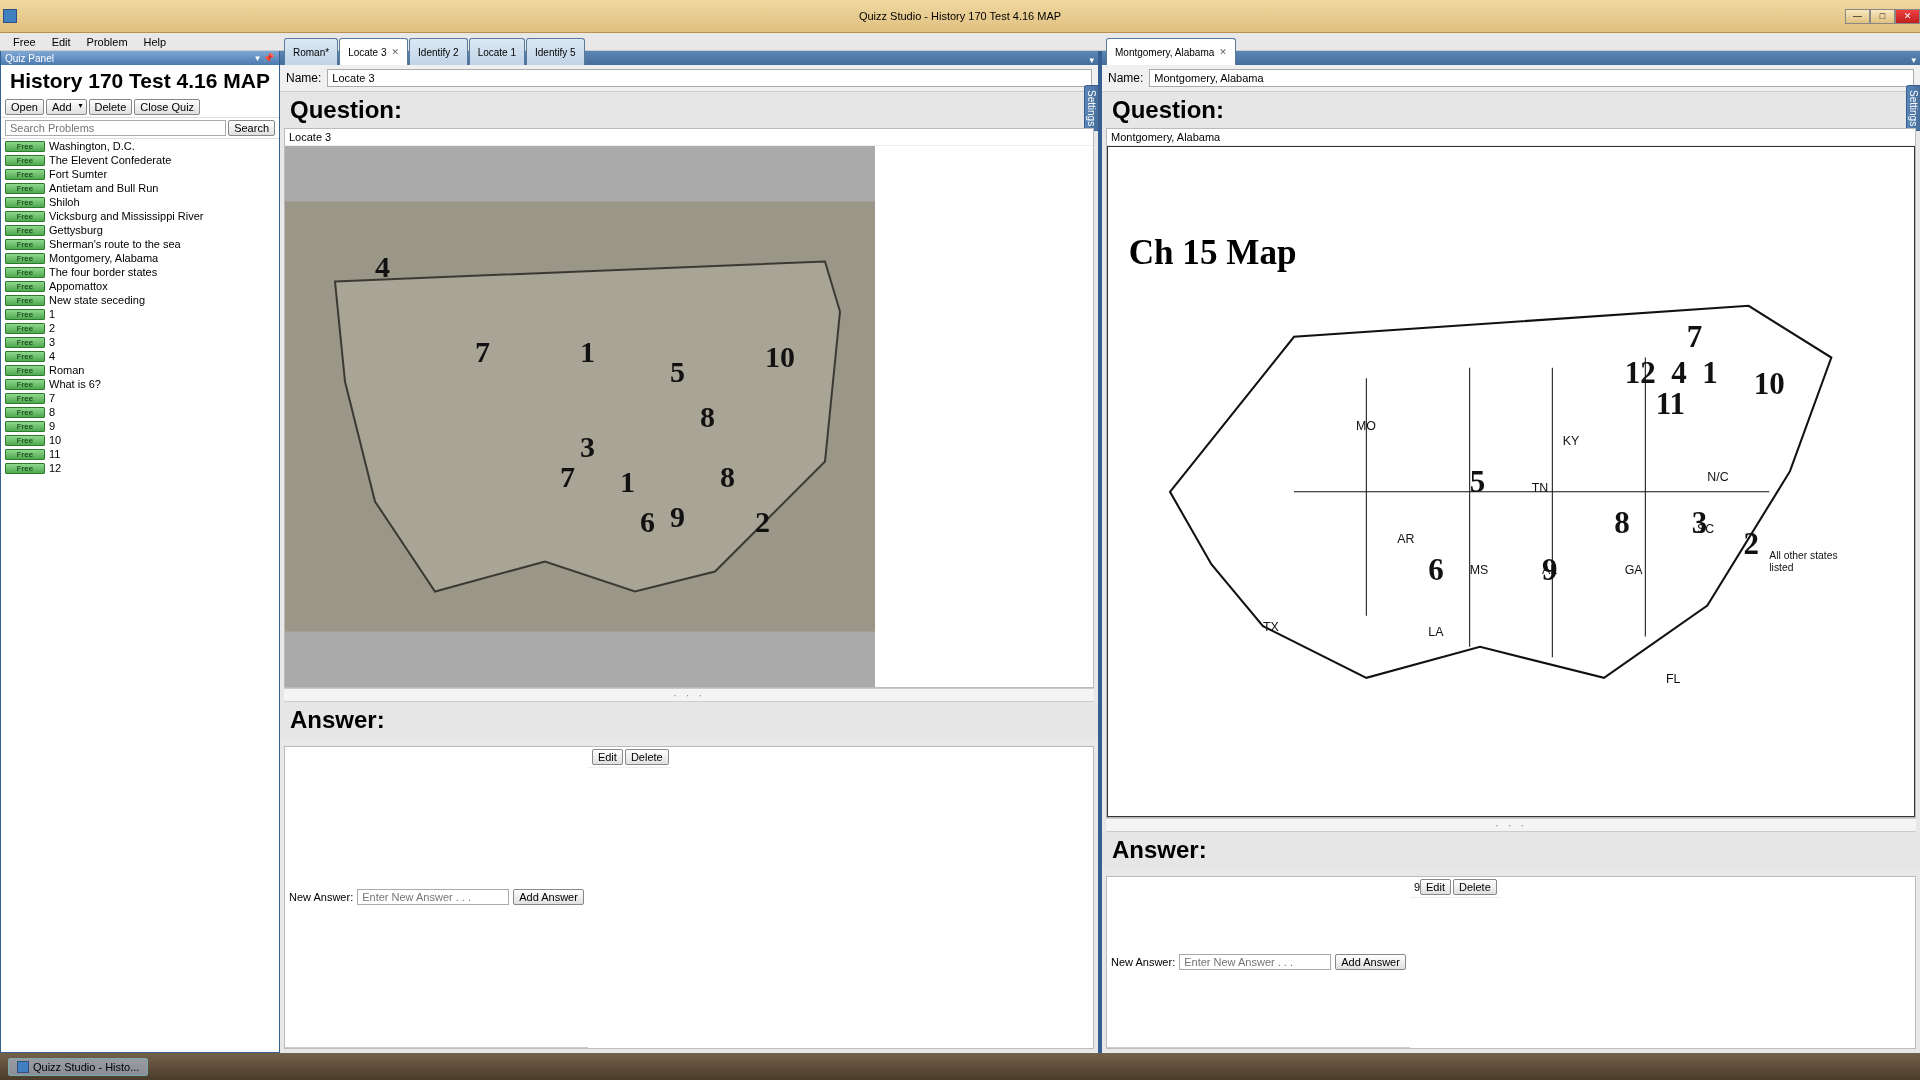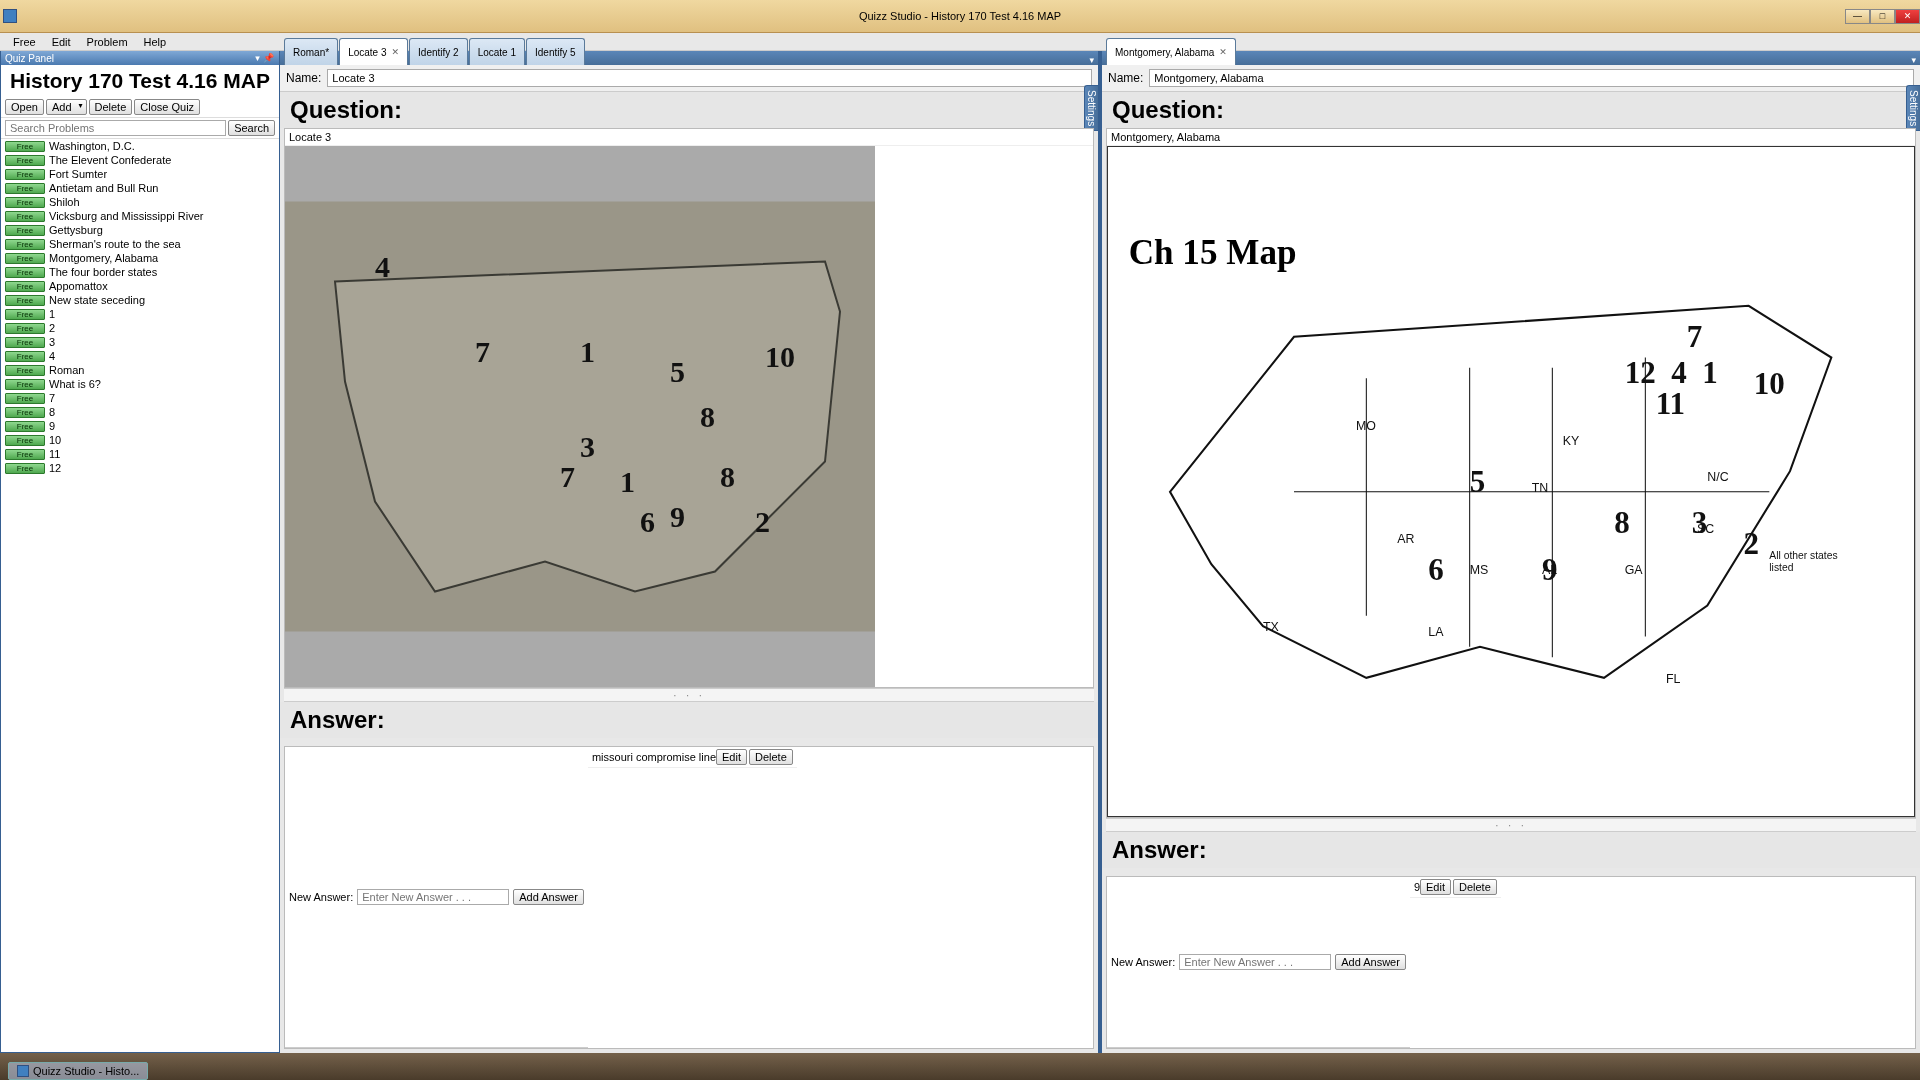--- a/index.html
+++ b/index.html
@@ -306,21 +306,21 @@
   padding:4px 1px;
   border:1px solid #365f91;
   border-right:none;
   cursor:pointer;
   border-radius: 3px 0 0 3px;
 }
 .taskbar {
   height:27px;
   background: linear-gradient(to bottom, rgba(60,60,60,0.6), rgba(20,20,20,0.7));
   display:flex;
-  align-items:flex-end;
+  align-items:center;
   padding-left:8px;
 }
 .task-item {
   background: rgba(200,220,255,0.5);
   border:1px solid #7aa;
   padding:2px 8px;
   font-size:11px;
   border-radius:2px;
   display:flex;
   align-items:center;
@@ -545,21 +545,20 @@
         <div class="a-wrap-left">
           <div class="section-hdr">Answer:</div>
           <div class="answer-pane" style="flex:1;">
             <div class="new-answer-row">
               <label>New Answer:</label>
               <input class="new-answer-input" placeholder="Enter New Answer . . ." style="">
               <div class="btn">Add Answer</div>
             </div>
             <div id="left-answers">
                 <div class="answer-item">
-                  <div class="answer-text">missouri compromise line</div>
                   <div class="answer-btns">
                     <div class="btn">Edit</div>
                     <div class="btn">Delete</div>
                   </div>
                 </div>
               </div>
           </div>
         </div>
       </div>
     </div>

